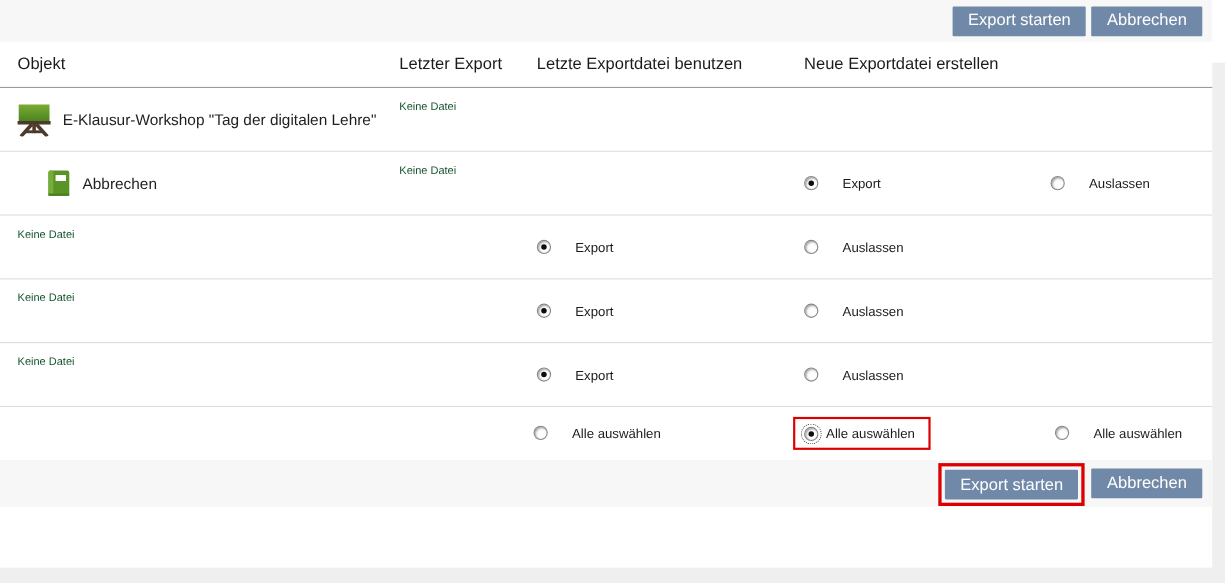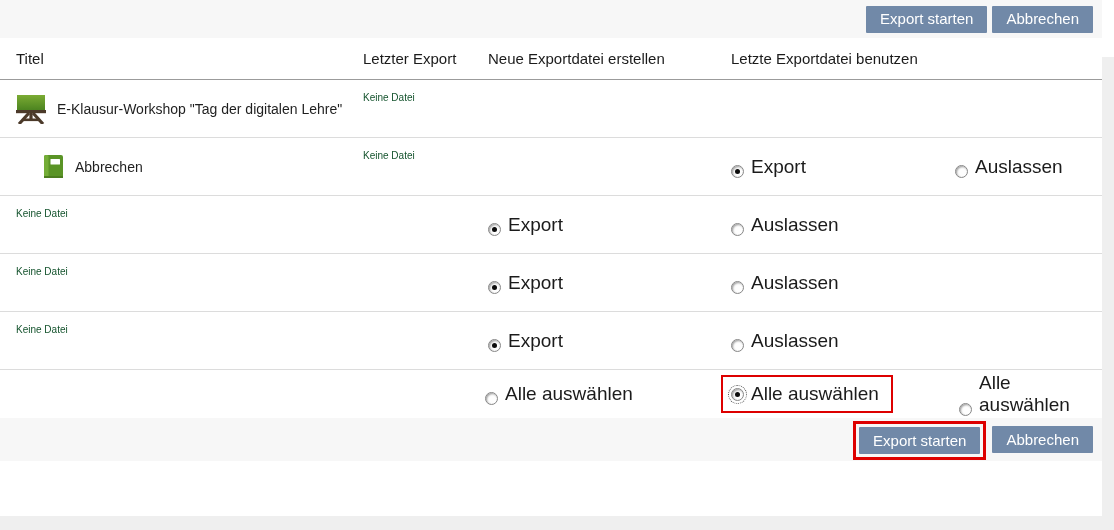--- a/index.html
+++ b/index.html
@@ -35,21 +35,21 @@
     width:1102px; align-items:center;
   }
   .header-row { height:42px; border-bottom:1px solid #9b9b9b; font-size:15px; color:#1b1b1b; }
   .header-row > div { padding-left:16px; }
   .header-row .c-title { padding-left:16px; }
 
   .obj-row { height:58px; border-bottom:1px solid #dcdcdc; font-size:14px; }
   .cell-title { display:flex; align-items:center; gap:9px; padding-left:14px; }
   .obj-row.sub .cell-title { padding-left:40px; }
   .cell-lastexport { align-self:start; padding:12px 0 0 16px; font-size:10px; color:#14532d; }
-  .cell-opt { padding-left:16px; display:flex; align-items:flex-end; gap:7px; font-size:19px; color:#1b1b1b; }
+  .cell-opt { padding-left:16px; display:flex; align-items:flex-start; gap:22px; font-size:12px; color:#1b1b1b; }
 
   .selectall-row { height:48px; font-size:13.5px; color:#1b1b1b; }
   .selectall-row .cell-opt.first { padding-left:13px; }
   .selectall-row .cell-opt.third { padding-left:20px; }
 
   
   .radio {
     width:13px; height:13px; min-width:13px; border-radius:50%;
     background:#fefefe; border:1px solid #878787;
     box-shadow: inset 1px 1px 2px rgba(0,0,0,0.38), inset -1px -1px 1px rgba(255,255,255,0.9);
@@ -83,24 +83,24 @@
 
 
   <div class="table-block">
 
     <div class="toolbar top">
       <button class="btn">Export starten</button>
       <button class="btn">Abbrechen</button>
     </div>
 
     <div class="grid-row header-row">
-      <div class="c-title">Titel</div>
+      <div class="c-title">Objekt</div>
       <div>Letzter Export</div>
+      <div>Letzte Exportdatei benutzen</div>
       <div>Neue Exportdatei erstellen</div>
-      <div>Letzte Exportdatei benutzen</div>
     </div>
 
     <div class="grid-row obj-row">
       <div class="cell-title">
         <span class="icon-wrap">
           <svg width="34" height="31" viewBox="0 0 34 31">
             <defs>
                 <linearGradient id="gb" x1="0" y1="0" x2="0" y2="1">
               <stop offset="0" stop-color="#7bab33"></stop>
                   <stop offset="1" stop-color="#4c8420"></stop>

